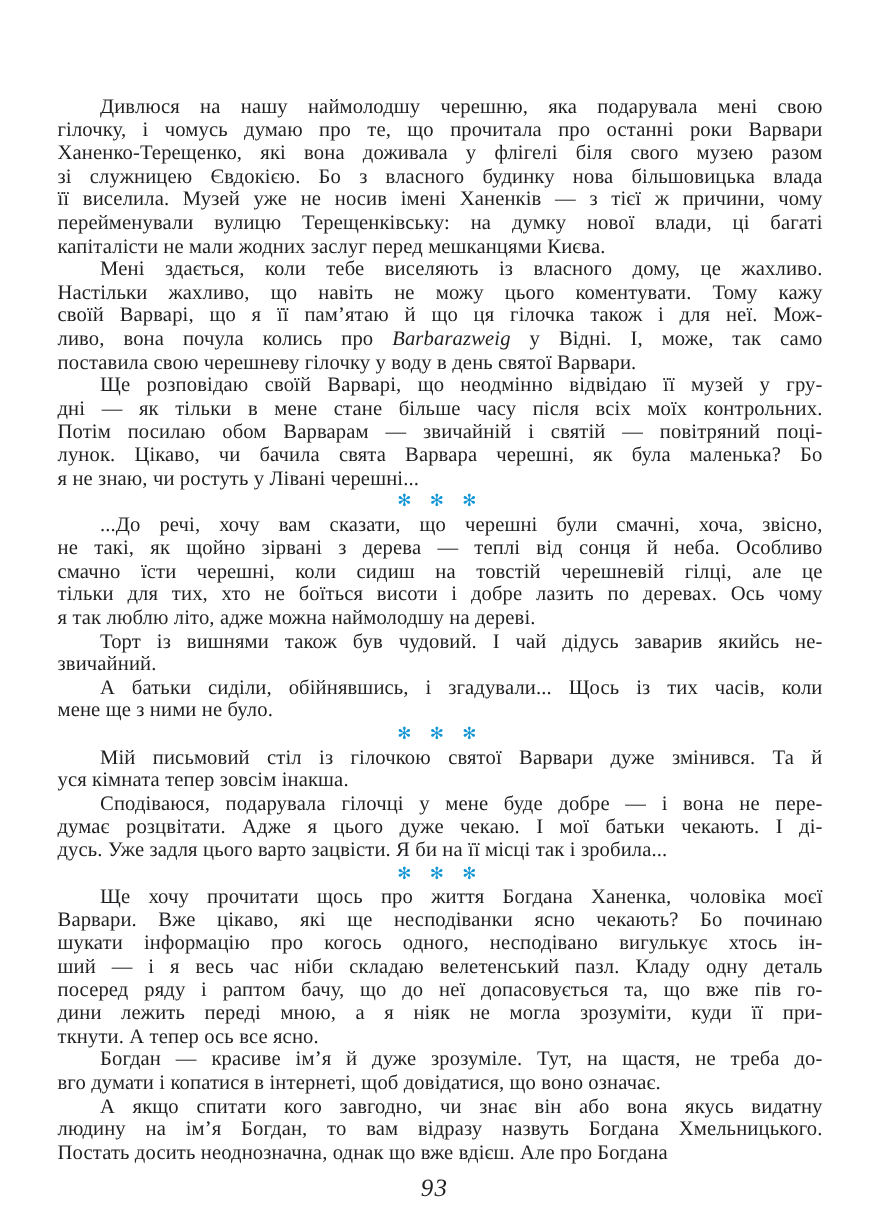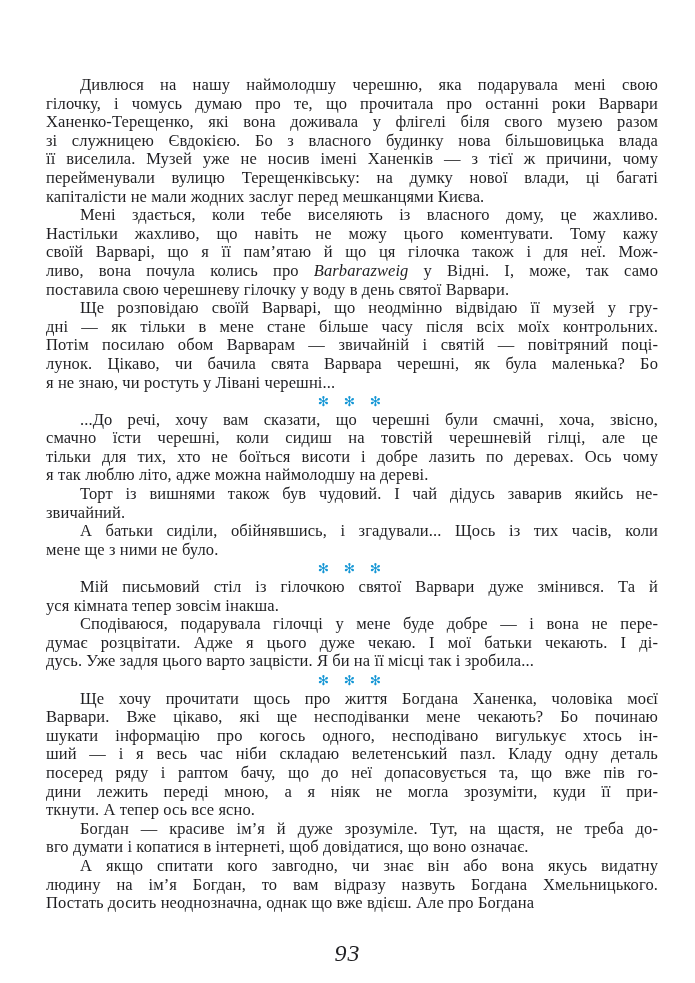--- a/index.html
+++ b/index.html
@@ -40,21 +40,21 @@
     font-size: 13.5px;
     line-height: 18.6px;
     letter-spacing: 5px;
     font-weight: bold;
   }
   .page-number {
     position: absolute;
     top: 940px; left: 0; width: 695px;
     text-align: center;
     font-style: italic;
-    font-size: 24px;
+    font-size: 20px;
     letter-spacing: 1px;
     color: var(--ink, #1f1f22);
   }
 </style>
 </head>
 <body style="--bg: #ffffff; --ink: #1f1f22; --star: #1496d5;">
 
 <main class="page">
   <section class="text-block">
       <div class="para">
@@ -76,20 +76,21 @@
       <div class="para">
         <div class="line first">Ще розповідаю своїй Варварі, що неодмінно відвідаю її музей у гру-</div>
         <div class="line">дні — як тільки в мене стане більше часу після всіх моїх контрольних.</div>
         <div class="line">Потім посилаю обом Варварам — звичайній і святій — повітряний поці-</div>
         <div class="line">лунок. Цікаво, чи бачила свята Варвара черешні, як була маленька? Бо</div>
         <div class="line last">я не знаю, чи ростуть у Лівані черешні...</div>
       </div>
       <div class="sep">✻ ✻ ✻</div>
       <div class="para">
         <div class="line first">...До речі, хочу вам сказати, що черешні були смачні, хоча, звісно,</div>
+        <div class="line">не такі, як щойно зірвані з дерева — теплі від сонця й неба. Особливо</div>
         <div class="line">смачно їсти черешні, коли сидиш на товстій черешневій гілці, але це</div>
         <div class="line">тільки для тих, хто не боїться висоти і добре лазить по деревах. Ось чому</div>
         <div class="line last">я так люблю літо, адже можна наймолодшу на дереві.</div>
       </div>
       <div class="para">
         <div class="line first">Торт із вишнями також був чудовий. І чай дідусь заварив якийсь не-</div>
         <div class="line last">звичайний.</div>
       </div>
       <div class="para">
         <div class="line first">А батьки сиділи, обійнявшись, і згадували... Щось із тих часів, коли</div>
@@ -101,21 +102,21 @@
         <div class="line last">уся кімната тепер зовсім інакша.</div>
       </div>
       <div class="para">
         <div class="line first">Сподіваюся, подарувала гілочці у мене буде добре — і вона не пере-</div>
         <div class="line">думає розцвітати. Адже я цього дуже чекаю. І мої батьки чекають. І ді-</div>
         <div class="line last">дусь. Уже задля цього варто зацвісти. Я би на її місці так і зробила...</div>
       </div>
       <div class="sep">✻ ✻ ✻</div>
       <div class="para">
         <div class="line first">Ще хочу прочитати щось про життя Богдана Ханенка, чоловіка моєї</div>
-        <div class="line">Варвари. Вже цікаво, які ще несподіванки мене чекають? Бо починаю</div>
+        <div class="line">Варвари. Вже цікаво, які ще несподіванки ясно чекають? Бо починаю</div>
         <div class="line">шукати інформацію про когось одного, несподівано вигулькує хтось ін-</div>
         <div class="line">ший — і я весь час ніби складаю велетенський пазл. Кладу одну деталь</div>
         <div class="line">посеред ряду і раптом бачу, що до неї допасовується та, що вже пів го-</div>
         <div class="line">дини лежить переді мною, а я ніяк не могла зрозуміти, куди її при-</div>
         <div class="line last">ткнути. А тепер ось все ясно.</div>
       </div>
       <div class="para">
         <div class="line first">Богдан — красиве ім’я й дуже зрозуміле. Тут, на щастя, не треба до-</div>
         <div class="line last">вго думати і копатися в інтернеті, щоб довідатися, що воно означає.</div>
       </div>

